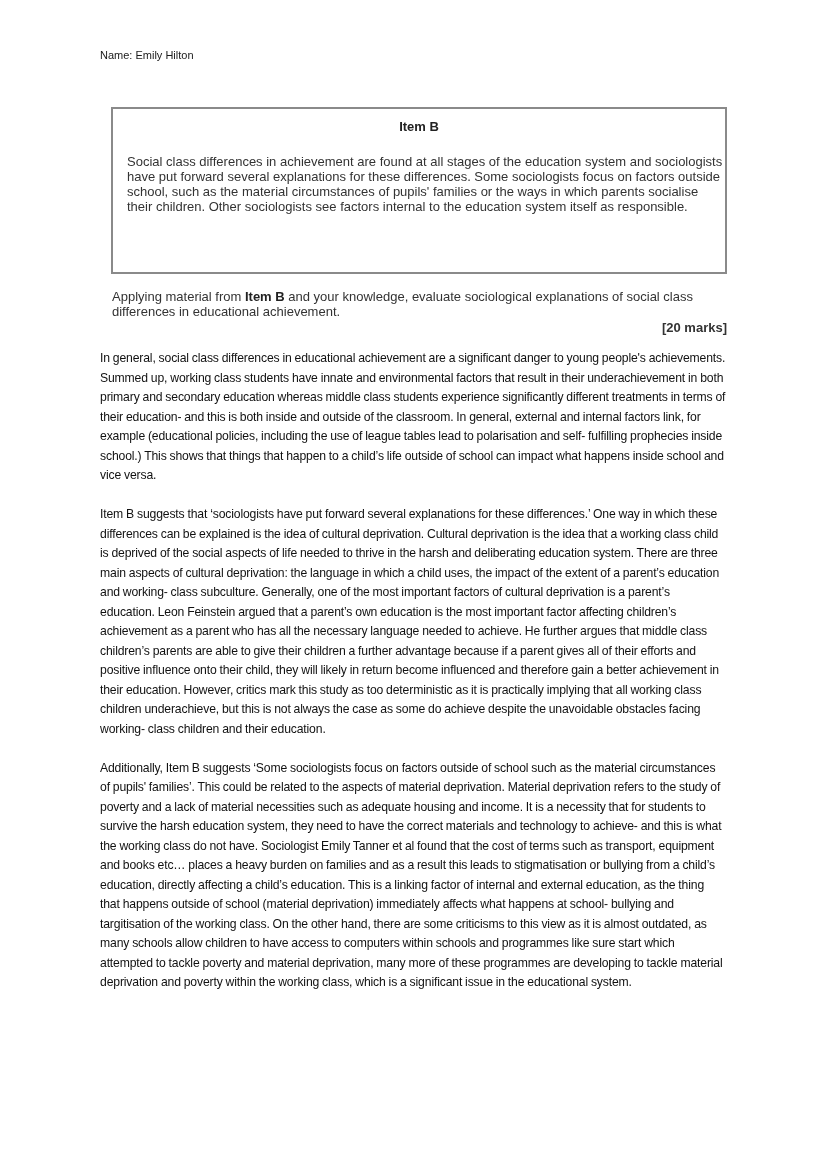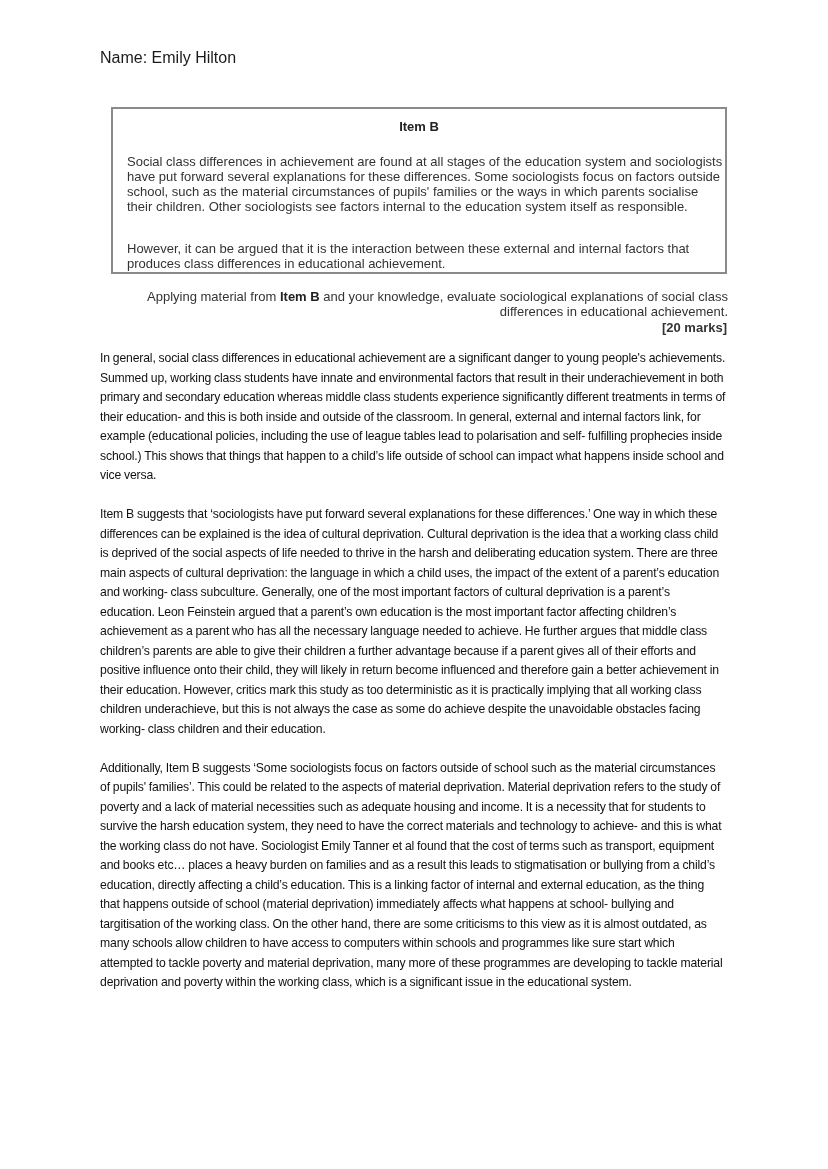--- a/index.html
+++ b/index.html
@@ -12,21 +12,21 @@
       height: 1169px;
       position: relative;
       overflow: hidden;
       color: #111111;
     }
     .name-line {
       position: absolute;
       left: 100px;
       top: 49px;
       font-family: "Liberation Sans", sans-serif;
-      font-size: 16px;
+      font-size: 11px;
       color: #1a1a1a;
       white-space: nowrap;
     }
     .item-box {
       position: absolute;
       left: 111px;
       top: 107px;
       width: 612px;
       height: 163px;
       border: 2px solid #8a8a8a;
@@ -59,21 +59,20 @@
     .question {
       position: absolute;
       left: 112px;
       top: 289px;
       width: 616px;
       font-family: "Liberation Sans", sans-serif;
       font-size: 13px;
       line-height: 15px;
       color: #333;
       margin: 0;
-      text-align: right;
     }
     .question b { color: #222; }
     .marks {
       position: absolute;
       right: 101px;
       top: 320px;
       font-family: "Liberation Sans", sans-serif;
       font-weight: bold;
       font-size: 13px;
       color: #333;
@@ -95,21 +94,20 @@
     }
   </style>
 </head>
 <body>
 
 <div class="name-line">Name: Emily Hilton</div>
 
 <div class="item-box">
   <div class="item-title">Item B</div>
   <p class="item-para p1">Social class differences in achievement are found at all stages of the education system and sociologists have put forward several explanations for these differences.  Some sociologists focus on factors outside school, such as the material circumstances of pupils' families or the ways in which parents socialise their children.  Other sociologists see factors internal to the education system itself as responsible.</p>
-  <p class="item-para p2">However, it can be argued that it is the interaction between these external and internal factors that produces class differences in educational achievement.</p>
 </div>
 
 <p class="question"><span>Applying material from </span><b>Item B</b><span> and your knowledge, evaluate sociological explanations of social class differences in educational achievement.</span></p>
 
 <div class="marks">[20 marks]</div>
 
 <div class="essay">
   <p>In general, social class differences in educational achievement are a significant danger to young people's achievements. Summed up, working class students have innate and environmental factors that result in their underachievement in both primary and secondary education whereas middle class students experience significantly different treatments in terms of their education- and this is both inside and outside of the classroom. In general, external and internal factors link, for example (educational policies, including the use of league tables lead to polarisation and self- fulfilling prophecies inside school.) This shows that things that happen to a child’s life outside of school can impact what happens inside school and vice versa.</p>
   <p>Item B suggests that ‘sociologists have put forward several explanations for these differences.’ One way in which these differences can be explained is the idea of cultural deprivation. Cultural deprivation is the idea that a working class child is deprived of the social aspects of life needed to thrive in the harsh and deliberating education system. There are three main aspects of cultural deprivation: the language in which a child uses, the impact of the extent of a parent’s education and working- class subculture. Generally, one of the most important factors of cultural deprivation is a parent’s education. Leon Feinstein argued that a parent’s own education is the most important factor affecting children’s achievement as a parent who has all the necessary language needed to achieve. He further argues that middle class children’s parents are able to give their children a further advantage because if a parent gives all of their efforts and positive influence onto their child, they will likely in return become influenced and therefore gain a better achievement in their education. However, critics mark this study as too deterministic as it is practically implying that all working class children underachieve, but this is not always the case as some do achieve despite the unavoidable obstacles facing working- class children and their education.</p>
   <p>Additionally, Item B suggests ‘Some sociologists focus on factors outside of school such as the material circumstances of pupils' families’. This could be related to the aspects of material deprivation. Material deprivation refers to the study of poverty and a lack of material necessities such as adequate housing and income.  It is a necessity that for students to survive the harsh education system, they need to have the correct materials and technology to achieve- and this is what the working class do not have. Sociologist Emily Tanner et al found that the cost of terms such as transport, equipment and books etc… places a heavy burden on families and as a result this leads to stigmatisation or bullying from a child’s education, directly affecting a child’s education. This is a linking factor of internal and external education, as the thing that happens outside of school (material deprivation) immediately affects what happens at school- bullying and targitisation of the working class.  On the other hand, there are some criticisms to this view as it is almost outdated, as many schools allow children to have access to computers within schools and programmes like sure start which attempted to tackle poverty and material deprivation, many more of these programmes are developing to tackle material deprivation and poverty within the working class, which is a significant issue in the educational system.</p>

